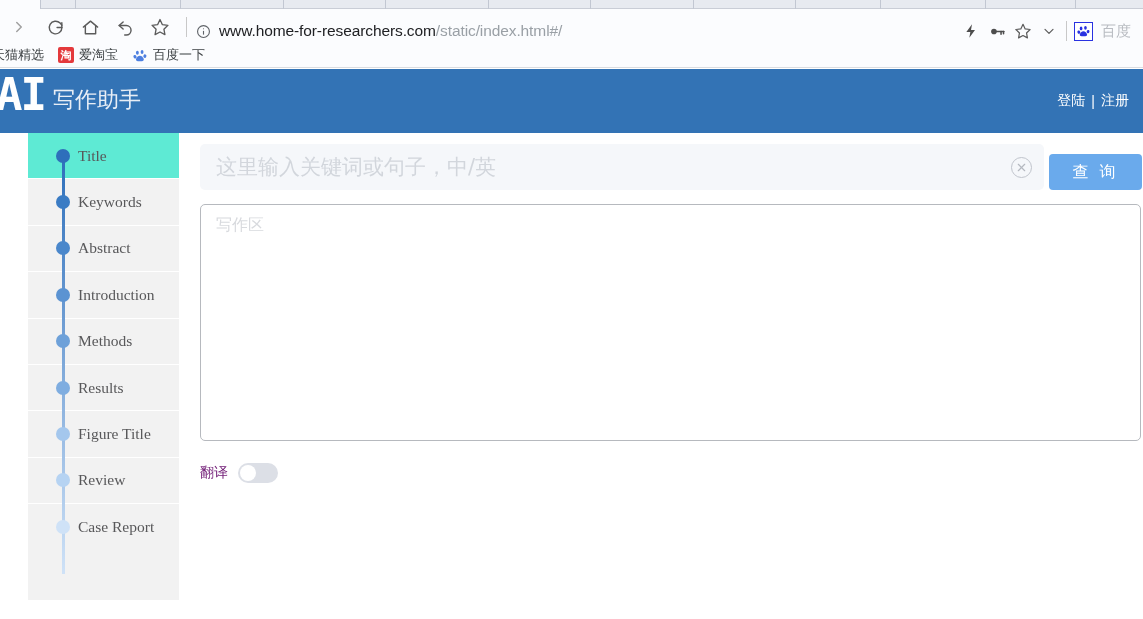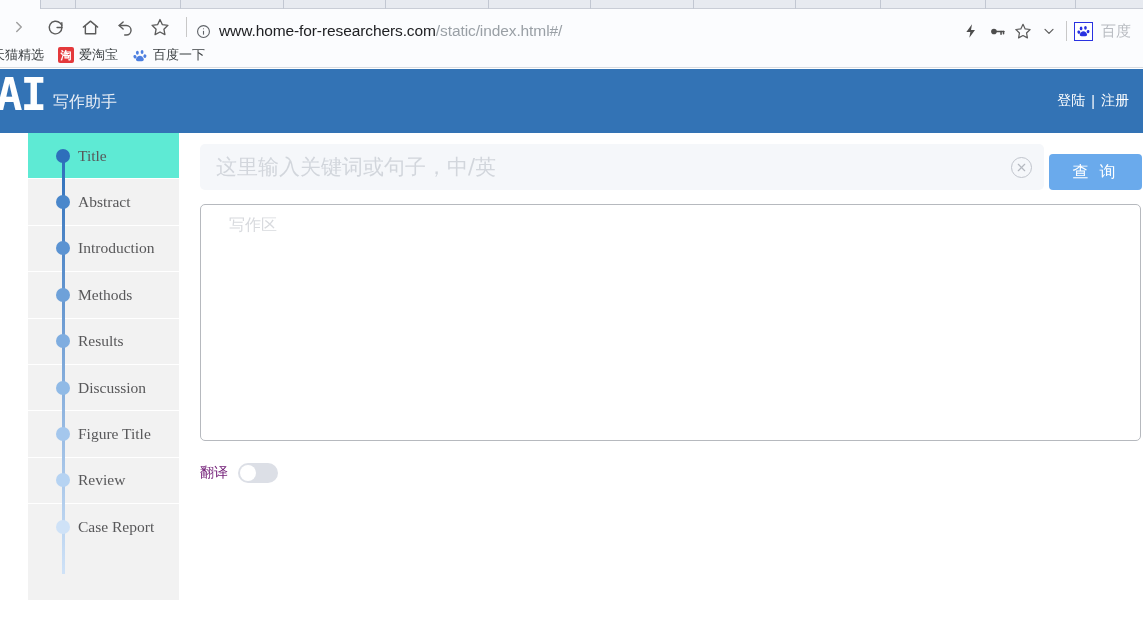--- a/index.html
+++ b/index.html
@@ -185,21 +185,21 @@
     font-size: 44px;
     font-weight: bold;
     color: #ffffff;
     letter-spacing: -2px;
     line-height: 1;
     position: relative;
     top: 4px;
     left: -4px;
   }
   #logo-cn {
-    font-size: 16px;
+    font-size: 22px;
     color: #e8eef6;
     margin-left: 4px;
     font-family: "DejaVu Sans", sans-serif;
     position: relative;
     top: 1px;
   }
   #auth-block {
     position: absolute;
     right: 14px; top: 0;
     height: 64px;
@@ -311,21 +311,21 @@
   }
 
   #writing-area {
     margin-top: 14px;
     width: 941px;
     height: 237px;
     border: 1px solid #b6b9be;
     border-radius: 5px;
     box-sizing: border-box;
     background: #ffffff;
-    padding: 10px 28px;
+    padding: 10px 15px;
     font-size: 16px;
     color: #303133;
     resize: none;
     outline: none;
     font-family: "DejaVu Sans", sans-serif;
   }
   #writing-area::placeholder { color: #d8dade; }
 
   #translate-row {
     margin-top: 18px;
@@ -496,38 +496,38 @@
 </div>
 
 <div id="sidebar">
   <div class="side-line" style="top:23px;height:418px;background:linear-gradient(#2e6fbb,#cfe2f7);"></div>
 
   <div class="side-item active">
     <span class="side-dot" style="background:#2e6fbb"></span>
     <span class="side-label">Title</span>
   </div>
   <div class="side-item">
+    <span class="side-dot" style="background:#3b7cc4"></span>
+    <span class="side-label">Keywords</span>
+  </div>
+  <div class="side-item">
     <span class="side-dot" style="background:#4a87cb"></span>
     <span class="side-label">Abstract</span>
   </div>
   <div class="side-item">
     <span class="side-dot" style="background:#5b93d2"></span>
     <span class="side-label">Introduction</span>
   </div>
   <div class="side-item">
     <span class="side-dot" style="background:#6ea1d9"></span>
     <span class="side-label">Methods</span>
   </div>
   <div class="side-item">
     <span class="side-dot" style="background:#7fade0"></span>
     <span class="side-label">Results</span>
-  </div>
-  <div class="side-item">
-    <span class="side-dot" style="background:#90bae6"></span>
-    <span class="side-label">Discussion</span>
   </div>
   <div class="side-item">
     <span class="side-dot" style="background:#a4c7ed"></span>
     <span class="side-label">Figure Title</span>
   </div>
   <div class="side-item">
     <span class="side-dot" style="background:#b6d3f2"></span>
     <span class="side-label">Review</span>
   </div>
   <div class="side-item" style="border-bottom:0">

